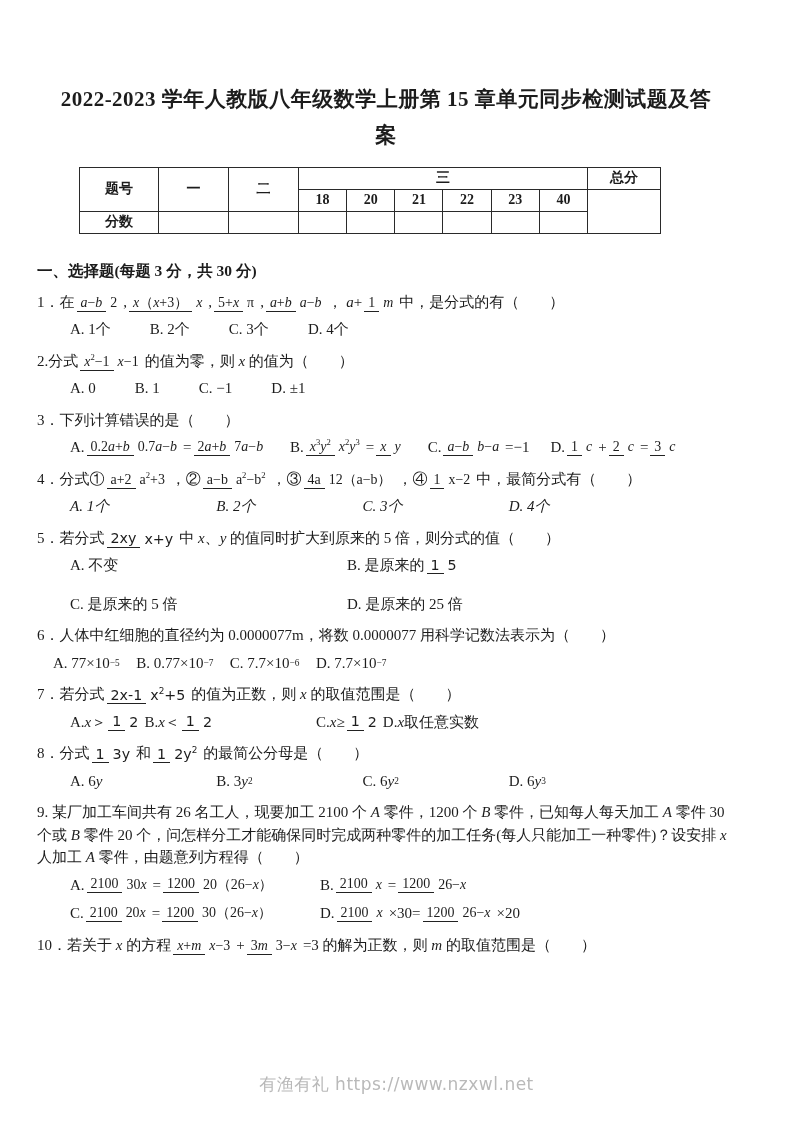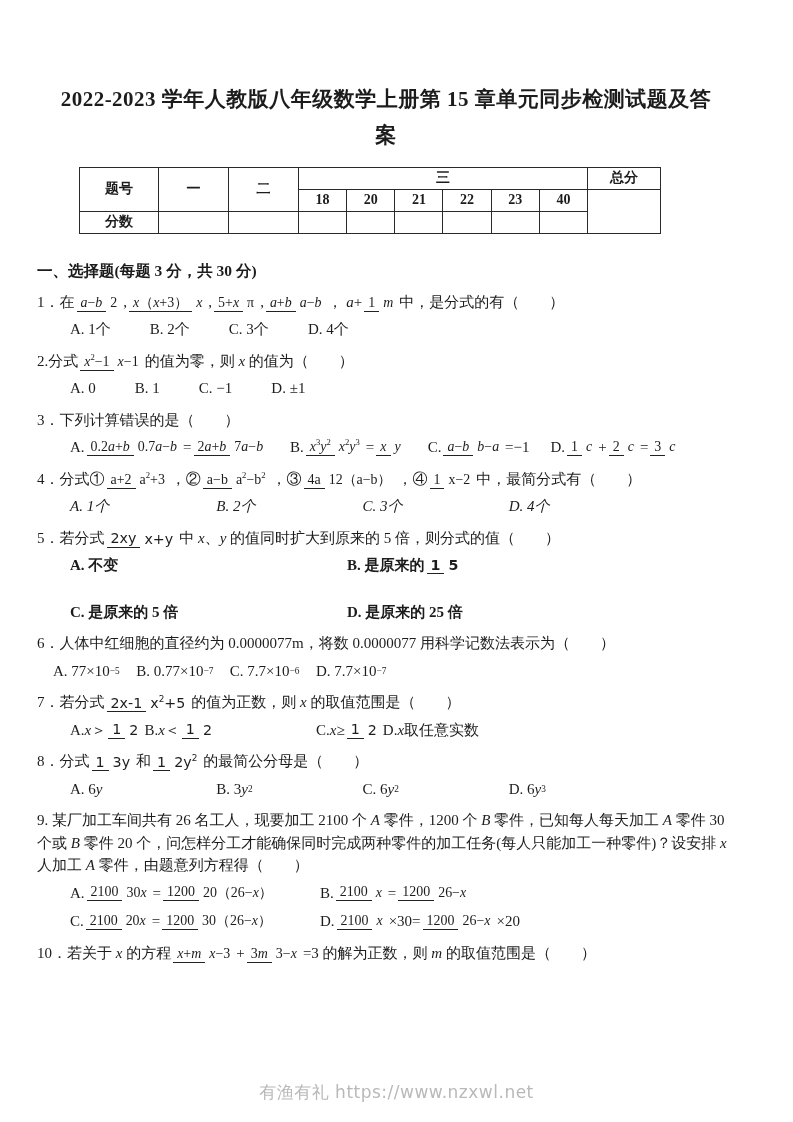--- a/index.html
+++ b/index.html
@@ -33,37 +33,37 @@
     overflow:hidden;
   }
   .heading{margin-top:27px;font-weight:bold;font-size:15.5px;}
   .q{margin-top:9px;}
   .stem{line-height:1.5;}
   .opts{margin:5px 0 0 33px;line-height:1.5;}
   .opt{display:inline-flex;align-items:center;white-space:nowrap;}
   .opt.it{font-style:italic;}
   .opt-row{display:flex;align-items:center;}
   .opt-grid4{display:grid;grid-template-columns:repeat(4,1fr);width:585px;align-items:center;}
-  .opt-grid2a{display:grid;grid-template-columns:277px auto;row-gap:24px;width:620px;align-items:center;font-weight:bold;}
+  .opt-grid2a{display:grid;grid-template-columns:277px auto;row-gap:16px;width:620px;align-items:center;}
   .opt-grid2b{display:grid;grid-template-columns:250px auto;row-gap:6px;align-items:center;}
   .opt-pairs{display:flex;align-items:center;}
   .opt-pairs .grp{display:flex;align-items:center;}
   .opt-pairs .grp + .grp{margin-left:98px;}
   .fr{
     display:inline-flex;flex-direction:row;align-items:center;
     vertical-align:middle;margin:1px 2px;line-height:1.15;
     font-size:0.93em;text-align:center;
   }
   .fr .fn{display:block;padding:0 4px;border-bottom:1.2px solid #222;}
   .fr .fd{display:block;padding:0 4px;}
   .fr.m{font-family:"DejaVu Sans","Liberation Sans",sans-serif;font-size:0.95em;}
   sup{font-size:0.62em;line-height:0;}
   .v{font-style:italic;}
   .footer{
-    position:absolute;left:0;right:0;bottom:18px;
+    position:absolute;left:0;right:0;bottom:26px;
     text-align:center;
     font-family:"DejaVu Sans","Liberation Sans",sans-serif;
     font-size:17px;color:#b9b9b9;letter-spacing:0.5px;
   }
 </style>
 </head>
 <body>
 
 <div class="page">
 

